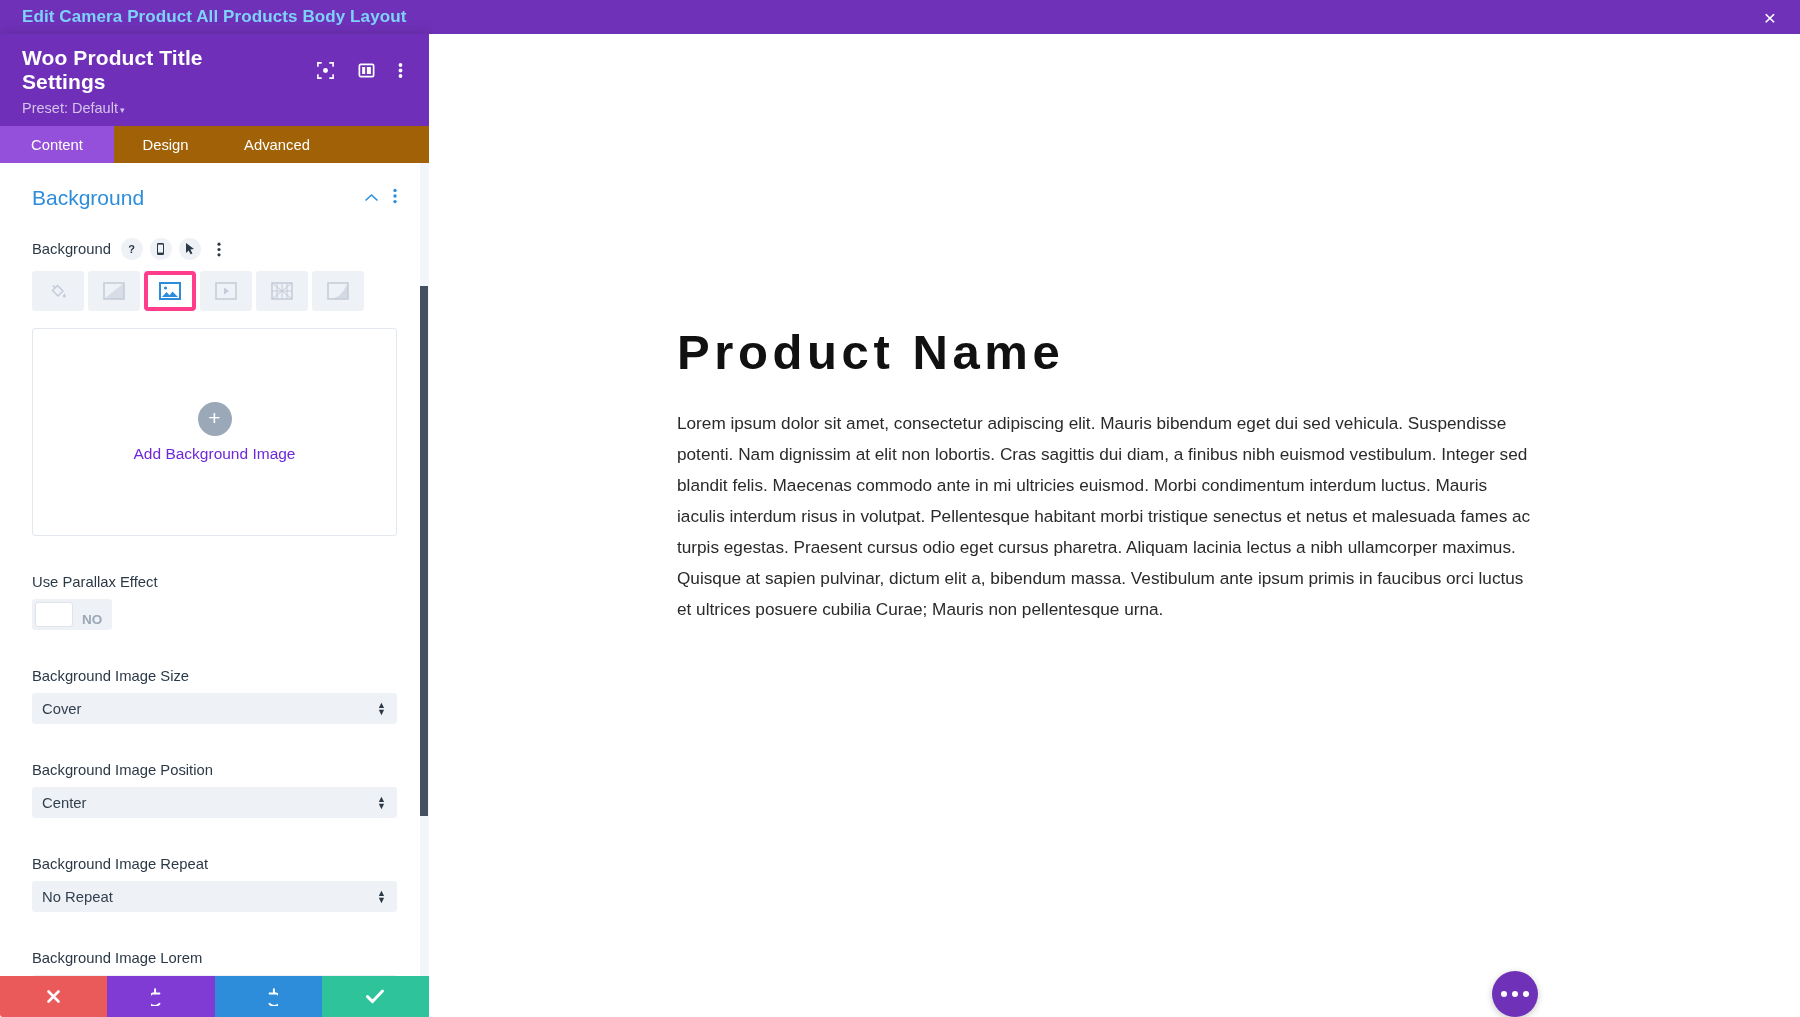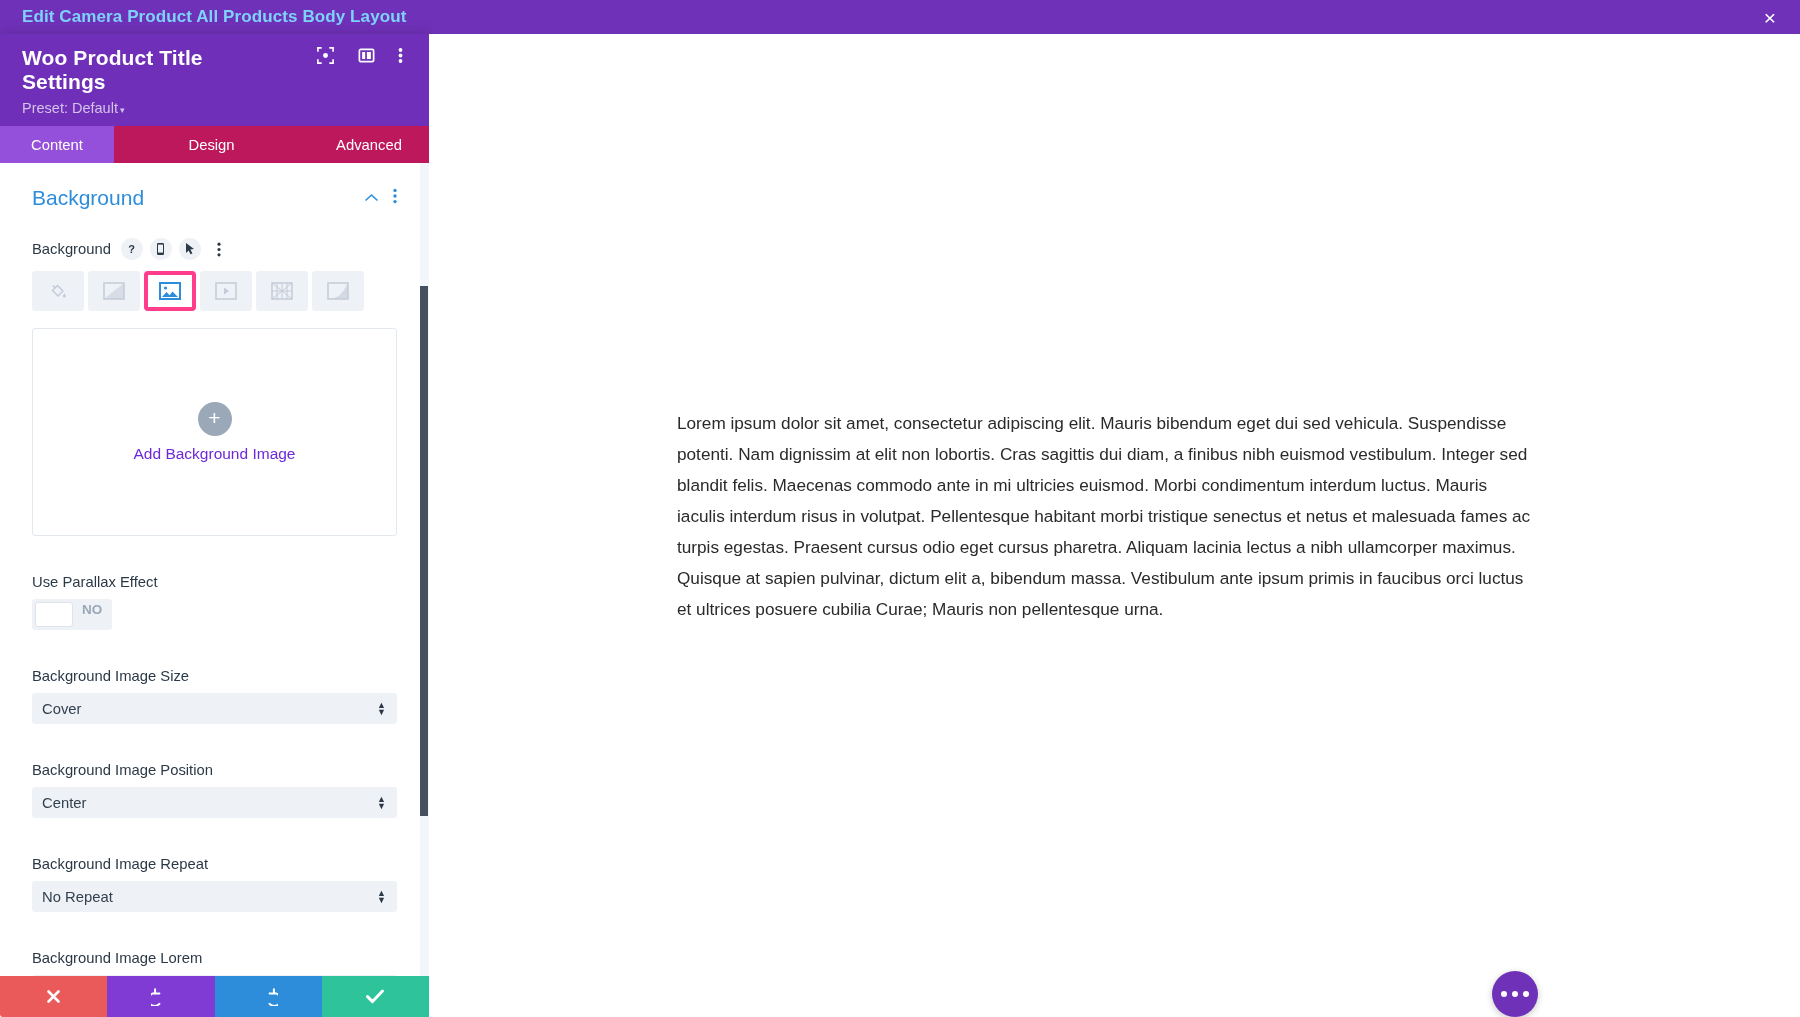--- a/index.html
+++ b/index.html
@@ -34,34 +34,34 @@
     width: 429px; height: 983px;
     background: #ffffff;
     box-shadow: 0 0 14px rgba(0,0,0,0.18);
     display: flex; flex-direction: column;
     overflow: hidden;
   }
   #panel-header {
     background: #6f2fb8; padding: 12px 22px 10px 22px;
     flex: none;
   }
-  .panel-header-row { display: flex; align-items: flex-start; gap: 32px; }
+  .panel-header-row { display: flex; align-items: center; gap: 32px; }
   #panel-title {
     color: #fff; font-size: 21px; font-weight: bold; letter-spacing: 0.1px;
   }
   .header-icons { margin-left: auto; display: flex; align-items: center; gap: 22px; padding-right: 4px;}
   .header-icon { cursor: pointer; display: flex; align-items: center; }
   #preset-row {
     margin-top: 6px; color: #d6c3ea; font-size: 14.5px; cursor: pointer;
   }
   #preset-row .caret { font-size: 9px; margin-left: 2px; }
 
   
   #tabs {
-    display: flex; background: #be185d; flex: none; height: 37px; justify-content: space-between;
+    display: flex; background: #a16207; flex: none; height: 37px;
   }
   .tab {
     display: flex; align-items: center; justify-content: center;
     color: #ffffff; font-size: 14.8px; cursor: pointer;
     height: 100%;
   }
   #tab-content { background: #9550db; width: 114px; }
   #tab-design { width: 103px; }
   #tab-advanced { width: 120px; }
 
@@ -127,21 +127,21 @@
   #upload-plus {
     width: 34px; height: 34px; border-radius: 50%; background: #9aa8b8;
     color: #fff; font-size: 21px; line-height: 32px; text-align: center;
     margin-bottom: 9px; font-weight: 300;
   }
   #upload-text { color: #6d28d9; font-size: 15.5px; }
 
   
   .toggle-wrap {
     background: #eef1f6; width: 80px; height: 31px; border-radius: 3px;
-    display: flex; align-items: flex-start; cursor: pointer; padding: 3px;
+    display: flex; align-items: flex-end; cursor: pointer; padding: 3px;
   }
   .toggle-knob {
     width: 38px; height: 25px; background: #fff; border-radius: 3px;
     border: 1px solid #dfe4eb;
   }
   .toggle-label { color: #9aa8b8; font-size: 13.5px; font-weight: bold; margin-left: 9px; }
 
   
   .select-box {
     position: relative; background: #eef1f6; border-radius: 3px;
@@ -436,19 +436,20 @@
     </div>
     <div class="act" id="act-save">
       <svg width="20" height="17" viewBox="0 0 20 17">
           <path d="M2.5 8.6l5 5 10-10.5" fill="none" stroke="#fff" stroke-width="2.9" stroke-linecap="round" stroke-linejoin="round"></path>
         </svg>
     </div>
   </div>
 </div>
 
 <div id="canvas">
+  <h1 id="product-title">Product Name</h1>
   <p id="product-body">Lorem ipsum dolor sit amet, consectetur adipiscing elit. Mauris bibendum eget dui sed vehicula. Suspendisse potenti. Nam dignissim at elit non lobortis. Cras sagittis dui diam, a finibus nibh euismod vestibulum. Integer sed blandit felis. Maecenas commodo ante in mi ultricies euismod. Morbi condimentum interdum luctus. Mauris iaculis interdum risus in volutpat. Pellentesque habitant morbi tristique senectus et netus et malesuada fames ac turpis egestas. Praesent cursus odio eget cursus pharetra. Aliquam lacinia lectus a nibh ullamcorper maximus. Quisque at sapien pulvinar, dictum elit a, bibendum massa. Vestibulum ante ipsum primis in faucibus orci luctus et ultrices posuere cubilia Curae; Mauris non pellentesque urna.</p>
   <div id="fab">
     <i></i>
       <i></i>
       <i></i>
   </div>
 </div>
 
 </body></html>

